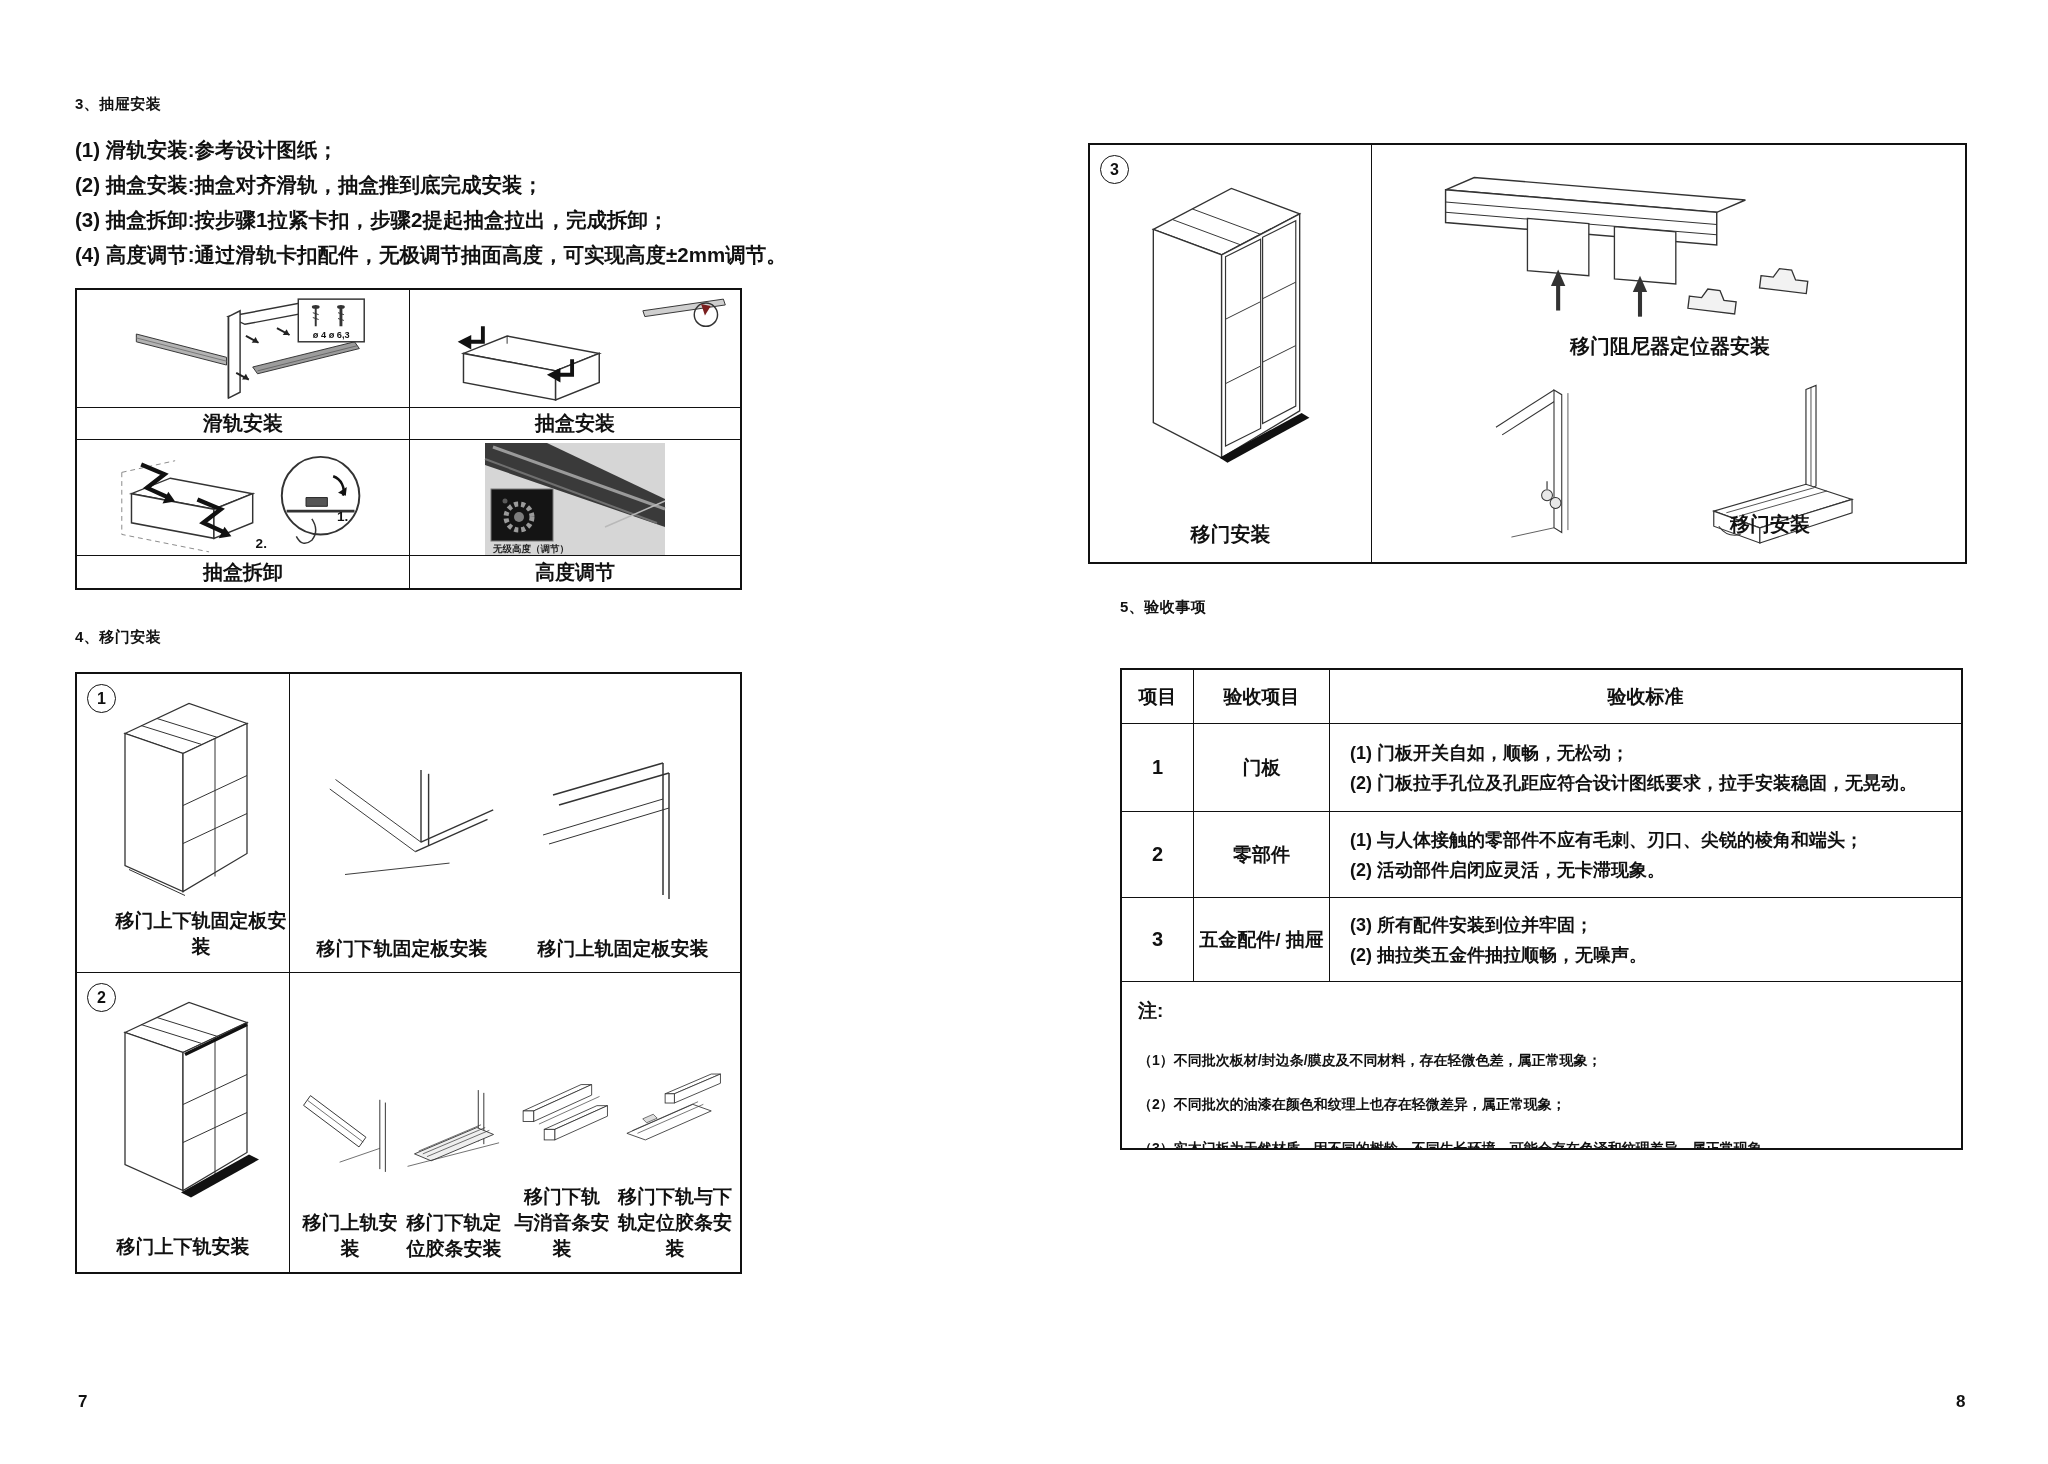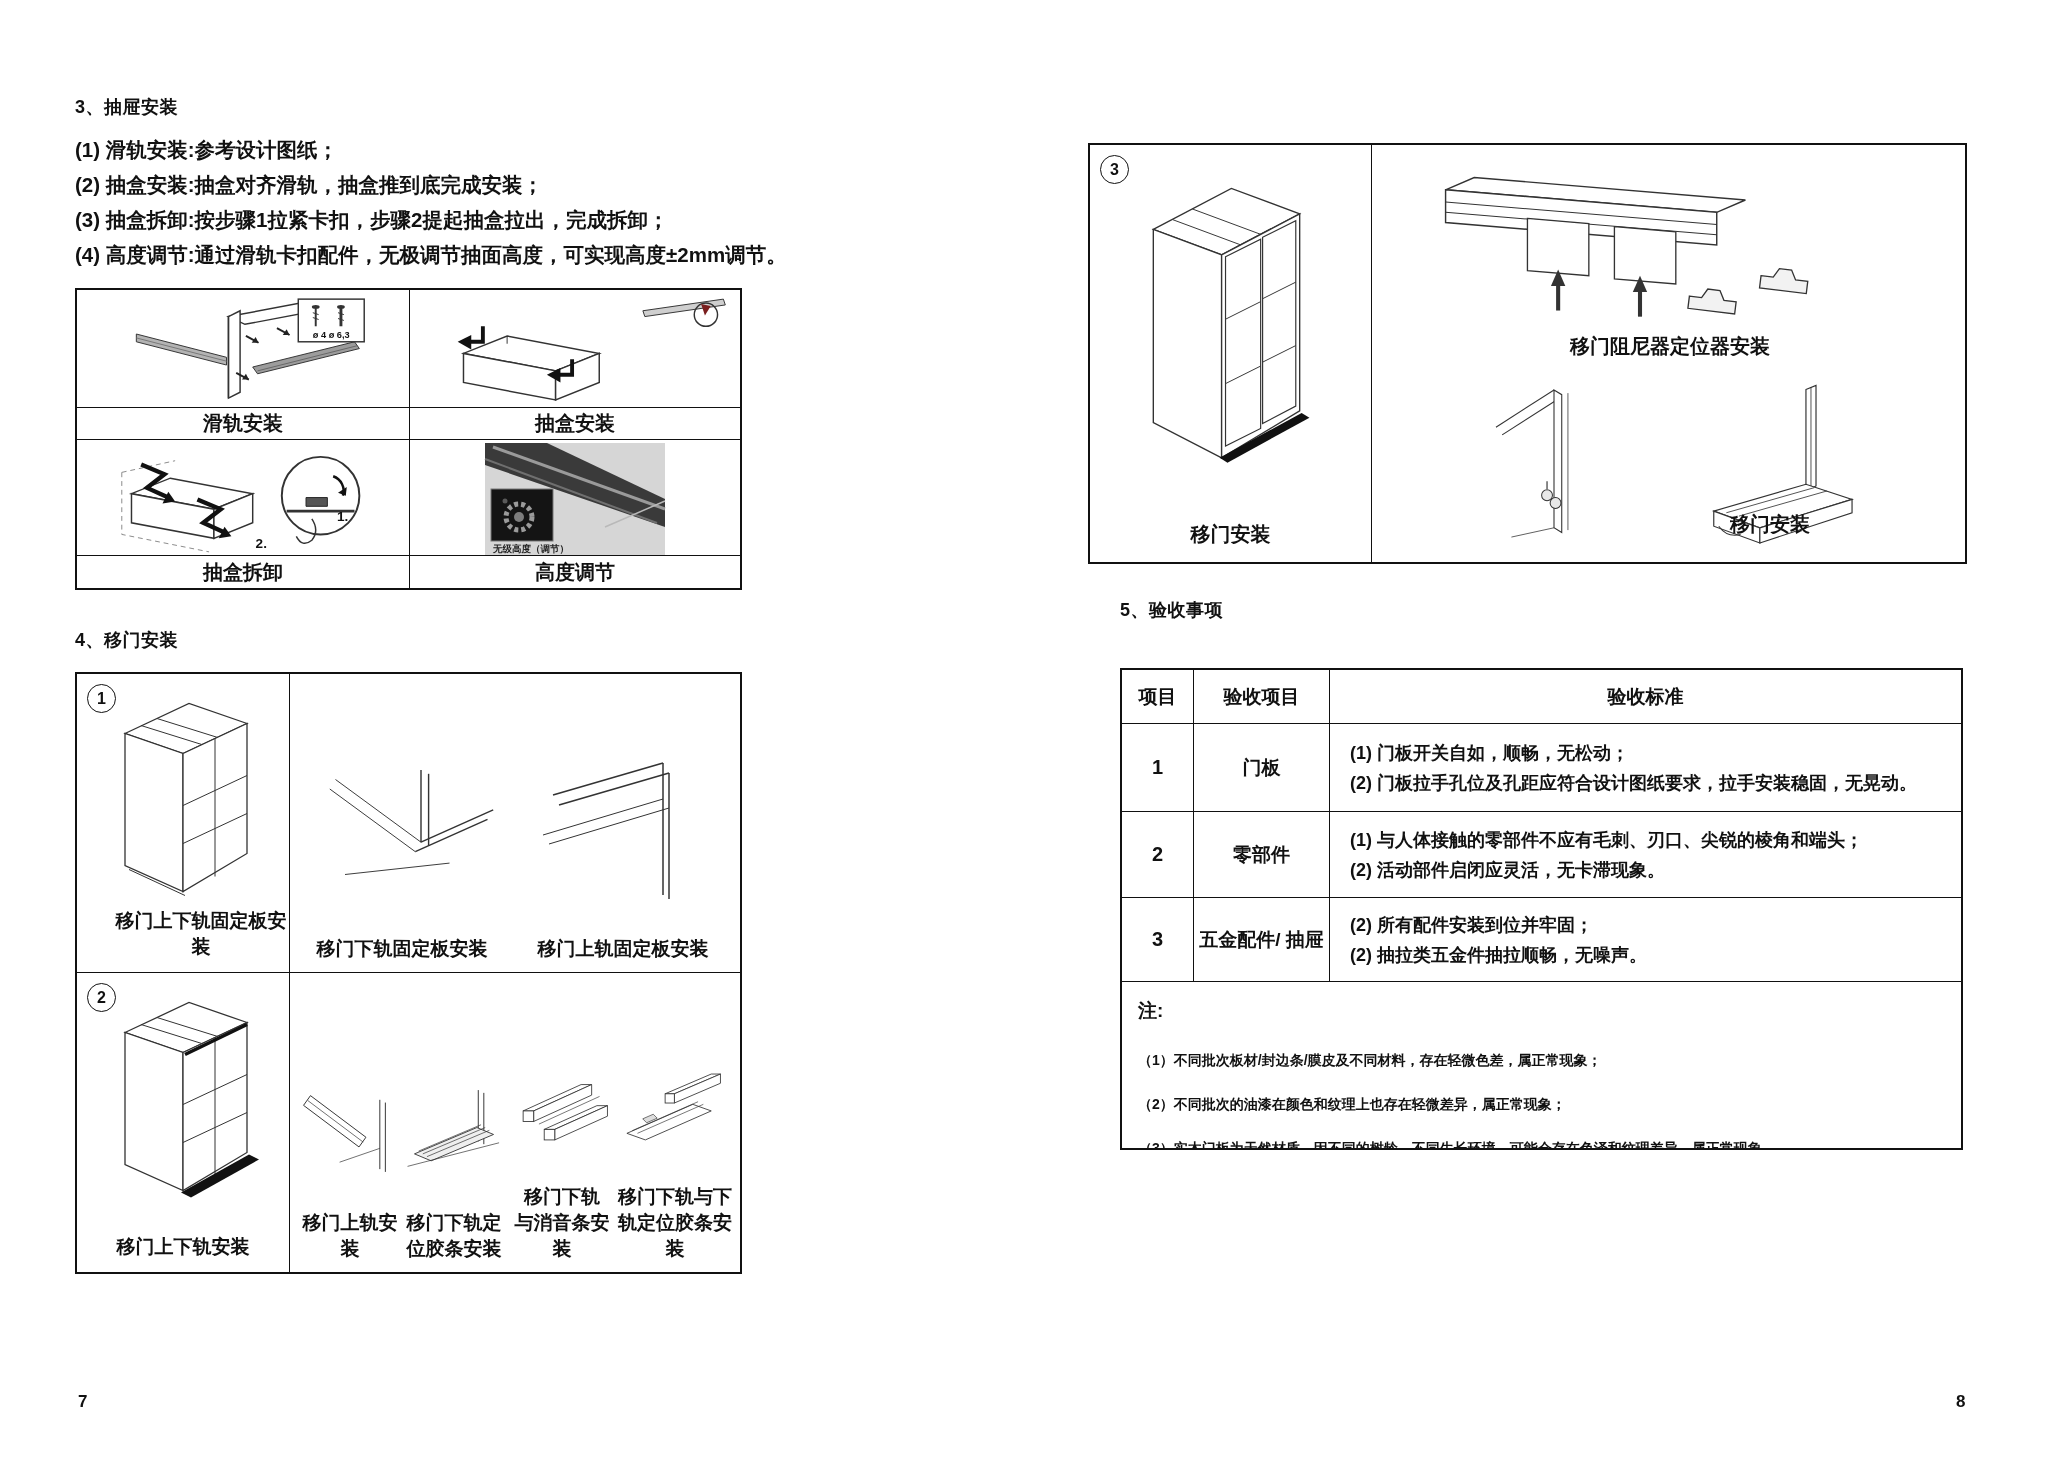--- a/index.html
+++ b/index.html
@@ -2,21 +2,21 @@
 <html><head>
 <meta charset="utf-8">
 <style>
   html,body{margin:0;padding:0;}
   body{
     width:2048px;height:1464px;background:#ffffff;position:relative;
     font-family:"Liberation Sans","DejaVu Sans",sans-serif;color:#111;
     overflow:hidden;
   }
   .abs{position:absolute;}
-  .sec-title{font-size:18px;font-weight:700;letter-spacing:.5px;}
+  .sec-title{font-size:15px;font-weight:700;letter-spacing:.5px;}
   .step{font-size:20.5px;font-weight:600;line-height:35px;white-space:nowrap;}
   .grid-table{position:absolute;border:2px solid #111;display:grid;background:#fff;}
   .cell{position:relative;overflow:hidden;background:#fff;}
   .br{border-right:1.5px solid #111;}
   .bb{border-bottom:1.5px solid #111;}
   .capbar{display:flex;align-items:center;justify-content:center;font-size:20px;font-weight:700;}
   .imgc{display:flex;align-items:flex-end;justify-content:center;}
   .circ{
     position:absolute;left:10px;top:10px;width:27px;height:27px;border:1.6px solid #111;
     border-radius:50%;display:flex;align-items:center;justify-content:center;
@@ -349,21 +349,21 @@
     <div class="cell br bb acc-no">2</div>
     <div class="cell br bb acc-item">零部件</div>
     <div class="cell bb acc-crit">
       <div>(1) 与人体接触的零部件不应有毛刺、刃口、尖锐的棱角和端头；</div>
       <div>(2) 活动部件启闭应灵活，无卡滞现象。</div>
     </div>
 
     <div class="cell br bb acc-no">3</div>
     <div class="cell br bb acc-item">五金配件/ 抽屉</div>
     <div class="cell bb acc-crit">
-      <div>(2) 所有配件安装到位并牢固；</div>
+      <div>(3) 所有配件安装到位并牢固；</div>
       <div>(2) 抽拉类五金件抽拉顺畅，无噪声。</div>
     </div>
 
     <div class="cell notes">
       <div class="nt">注:</div>
       <div class="note">（1）不同批次板材/封边条/膜皮及不同材料，存在轻微色差，属正常现象；</div>
       <div class="note">（2）不同批次的油漆在颜色和纹理上也存在轻微差异，属正常现象；</div>
       <div class="note">（3）实木门板为天然材质、因不同的树龄、不同生长环境，可能会存在色泽和纹理差异，属正常现象。</div>
     </div>
   </div>

